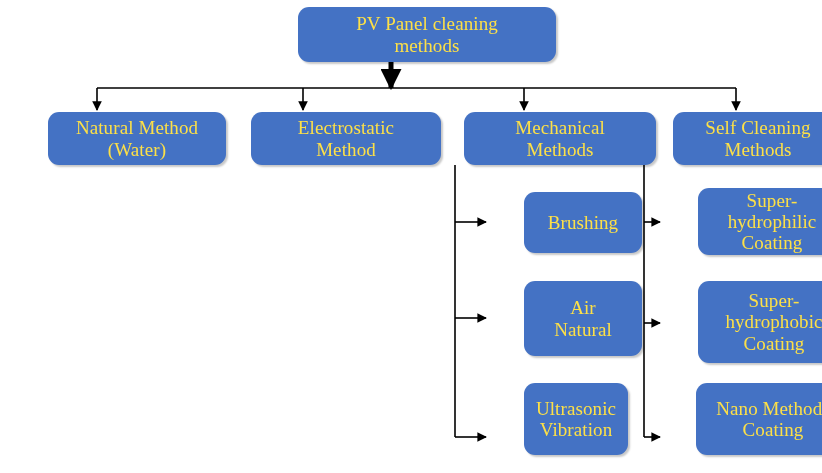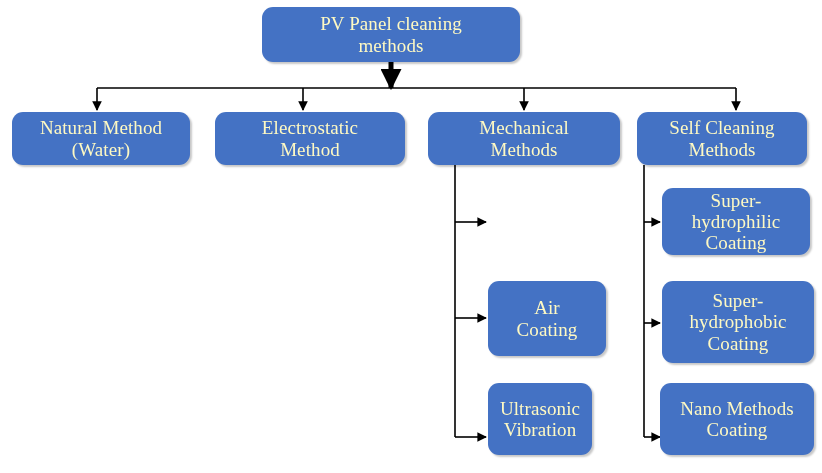--- a/index.html
+++ b/index.html
@@ -12,31 +12,32 @@
     width: 822px;
     height: 473px;
     background: #ffffff;
     overflow: hidden;
     font-family: "Liberation Serif", "DejaVu Serif", serif;
   }
   .node {
     position: absolute;
     box-sizing: border-box;
     background: #4472C4;
-    color: #fef9c3;
+    color: #fde047;
     border-radius: 11px;
     display: flex;
     align-items: center;
     justify-content: center;
     text-align: center;
     line-height: 1.12;
     letter-spacing: 0.1px;
     box-shadow: 2px 2px 2px rgba(0,0,0,0.22);
     padding: 2px 4px;
     white-space: pre-line;
+    margin-left: 36px;
   }
   .node-root   { font-size: 19px; }
   .node-lvl2   { font-size: 19px; }
   .node-leaf   { font-size: 19px; }
 
   svg.wires {
     position: absolute;
     left: 0; top: 0;
     width: 822px;
     height: 473px;
@@ -86,23 +87,24 @@
 
   <div class="node node-lvl2" style="left:12px; top:112px; width:178px; height:53px;">Natural Method
 (Water)</div>
 
   <div class="node node-lvl2" style="left:428px; top:112px; width:192px; height:53px;">Mechanical
 Methods</div>
 
   <div class="node node-lvl2" style="left:637px; top:112px; width:170px; height:53px;">Self Cleaning
 Methods</div>
 
+  <div class="node node-leaf" style="left:488px; top:192px; width:118px; height:61px;">Brushing</div>
 
   <div class="node node-leaf" style="left:488px; top:281px; width:118px; height:75px;">Air
-Coating</div>
+Natural</div>
 
   <div class="node node-leaf" style="left:488px; top:383px; width:104px; height:72px;">Ultrasonic
 Vibration</div>
 
   <div class="node node-leaf" style="left:662px; top:188px; width:148px; height:67px;">Super-
 hydrophilic
 Coating</div>
 
   <div class="node node-leaf" style="left:662px; top:281px; width:152px; height:82px;">Super-
 hydrophobic

